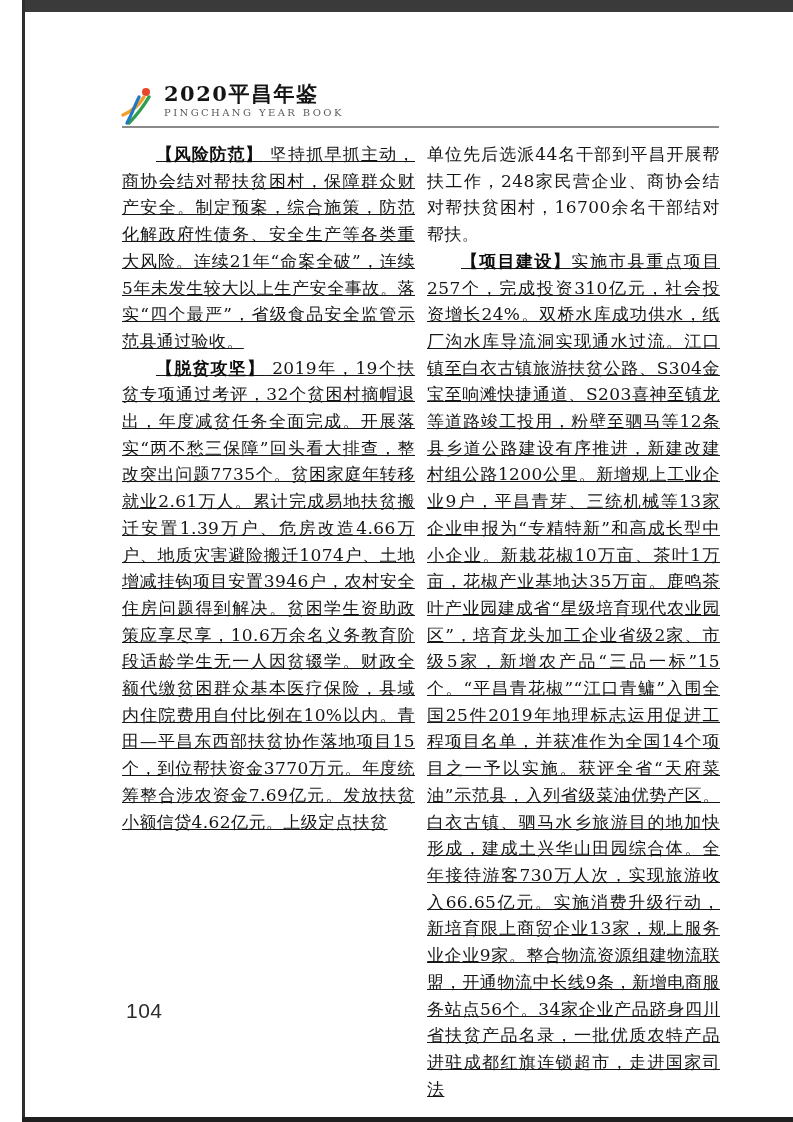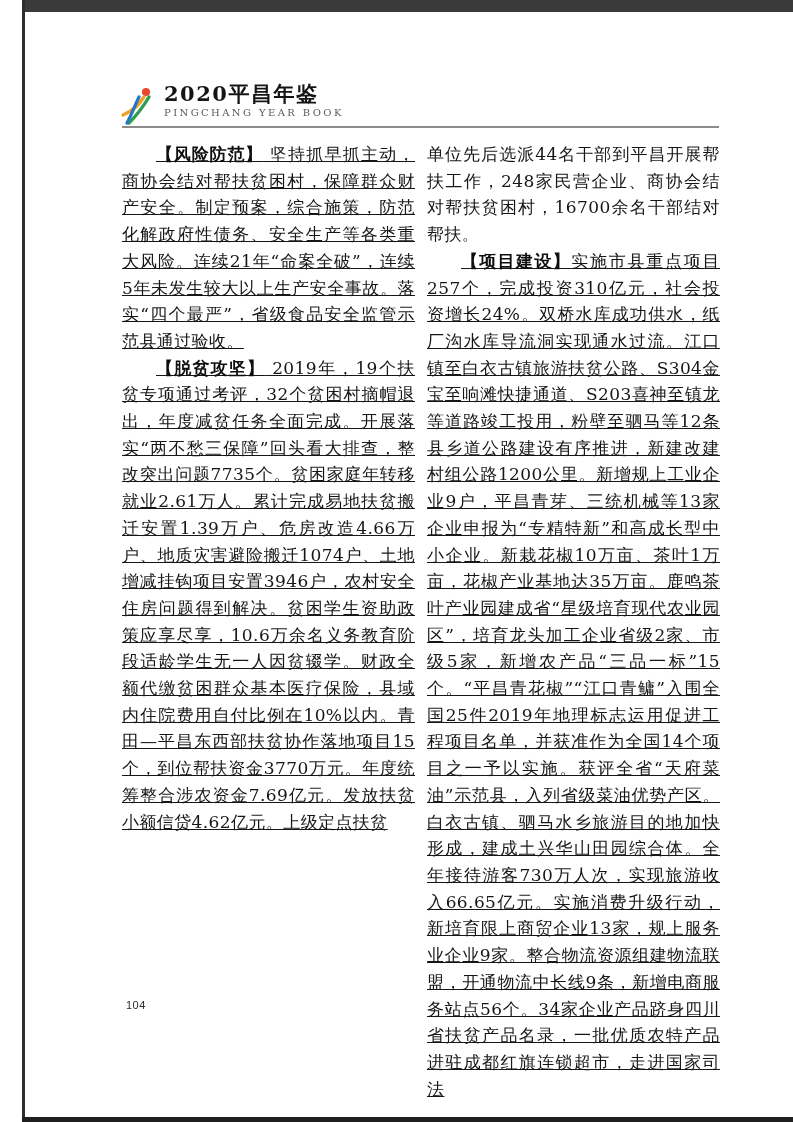--- a/index.html
+++ b/index.html
@@ -21,21 +21,21 @@
   
   .col{position:absolute;top:141px;width:293px;}
   .col-left{left:100px;}
   .col-right{left:405px;}
   .col p{margin:0;font-size:17px;line-height:26.7px;color:#161616;
          text-align:justify;text-justify:inter-ideograph;letter-spacing:0.4px;}
   .col p.indent{text-indent:2em;text-decoration:underline;}
   .col p strong{font-family:"DejaVu Sans", sans-serif;font-weight:700;color:#0e0e0e;letter-spacing:0;}
 
   .page-number{position:absolute;left:104px;top:999px;font-family:"Liberation Sans", sans-serif;
-               font-size:11px;color:#2c2c2c;letter-spacing:0.5px;}
+               font-size:21px;color:#2c2c2c;letter-spacing:0.5px;}
 </style>
 </head>
 <body>
 
 <div class="page">
 
   <div class="scan-top"></div>
   <div class="scan-left"></div>
   <div class="scan-bottom"></div>
 

